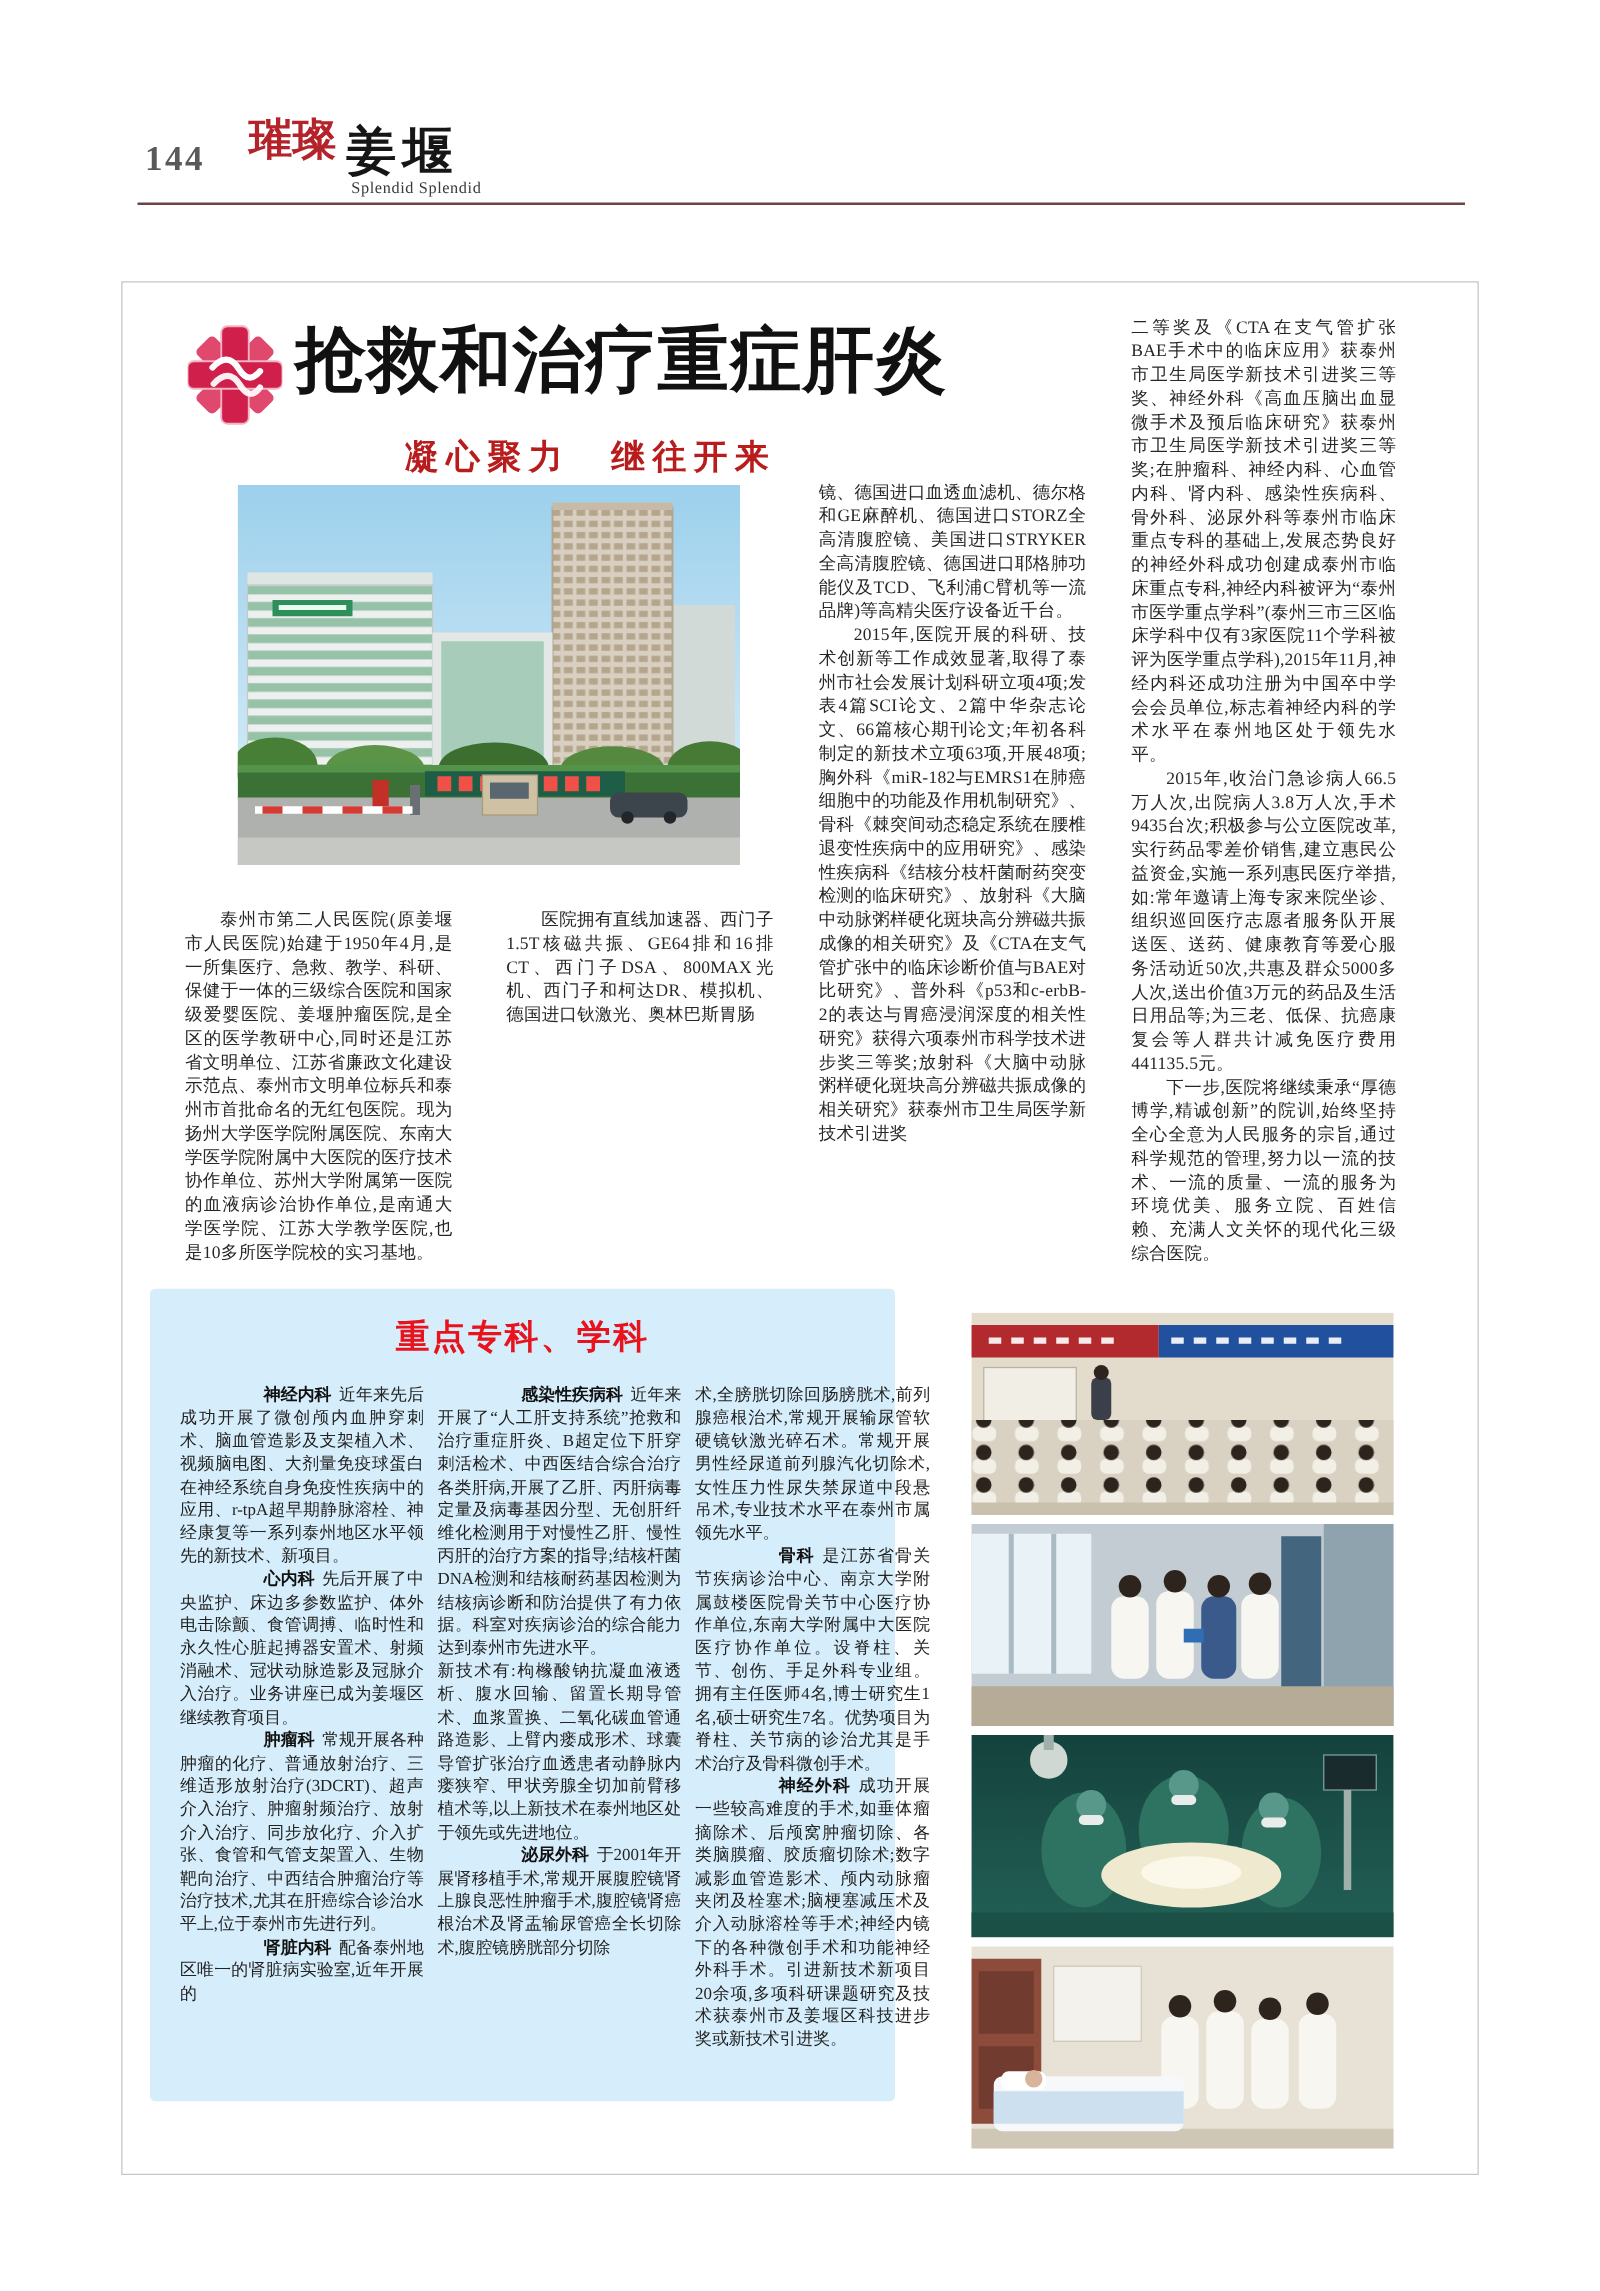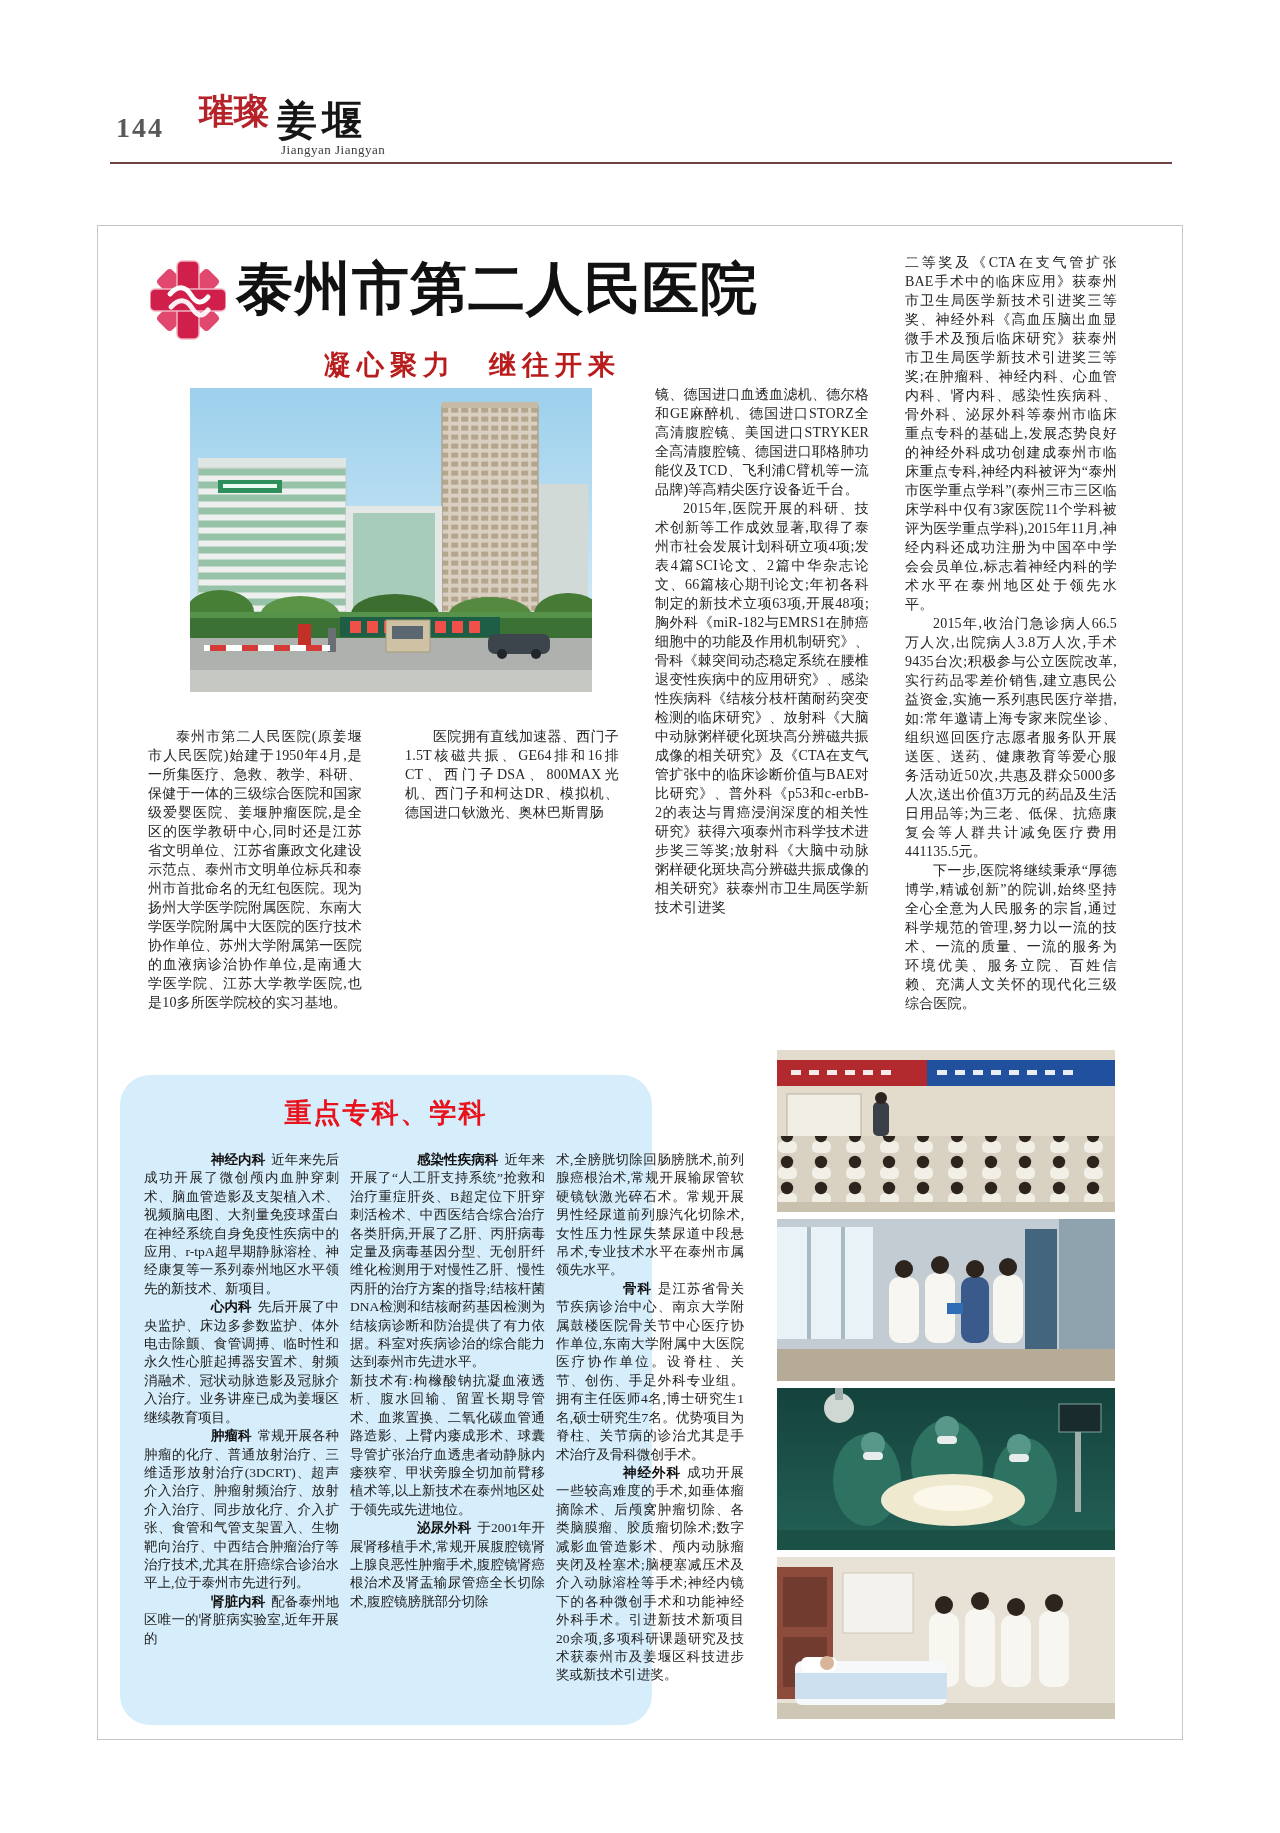--- a/index.html
+++ b/index.html
@@ -45,61 +45,61 @@
     color:var(--ink);overflow:hidden;letter-spacing:0.2px;
   }
   .col-a{left:148px;top:727px;width:214px;height:336px;}
   .col-b{left:405px;top:727px;width:214px;height:336px;}
   .col-c{left:655px;top:385px;width:214px;height:680px;}
   .col-d{left:905px;top:253px;width:212px;height:795px;}
   .para{margin:0;text-align:justify;}
   .para.indent{text-indent:2em;}
   .lead{font-family:"Liberation Sans","DejaVu Sans",sans-serif;font-weight:700;margin-right:0.45em;color:#111;margin-left:40px;}
   
-  .feature-box{left:120px;top:1075px;width:532px;height:650px;background:var(--box-bg);border-radius:30px;}
+  .feature-box{left:120px;top:1031px;width:596px;height:650px;background:var(--box-bg);border-radius:4px;}
   .box-title{
     position:absolute;left:0;right:0;top:20px;text-align:center;
     font-family:"Liberation Sans","DejaVu Sans",sans-serif;font-weight:900;
     font-size:27px;color:var(--box-title-red);letter-spacing:2px;
   }
   .box-col{
     position:absolute;top:76px;height:556px;overflow:hidden;
     font-size:13.5px;line-height:18.4px;text-align:justify;text-justify:inter-ideograph;color:#222;
   }
   .box-c1{left:24px;width:195px;}
   .box-c2{left:230px;width:195px;}
   .box-c3{left:436px;width:188px;}
 </style>
 </head>
 <body>
 
 <div class="abs mast-num">144</div>
 <div class="abs mast-red">璀璨</div>
 <div class="abs mast-black">姜堰</div>
-<div class="abs mast-en">Jiangyan Jiangyan</div>
+<div class="abs mast-en">Splendid Splendid</div>
 <div class="abs mast-rule"></div>
 
 <div class="abs frame"></div>
 
 <div class="abs logo photo">
   <svg viewBox="0 0 76 84" preserveAspectRatio="none">
     <g transform="rotate(45 38 42)" fill="#e0486e">
       <rect x="28" y="6" width="20" height="72" rx="4"></rect>
       <rect x="2" y="32" width="72" height="20" rx="4"></rect>
     </g>
     <g fill="#cf1f4a" stroke="#f0b4c4" stroke-width="1.5">
       <rect x="27" y="3" width="22" height="78" rx="5"></rect>
       <rect x="0" y="31" width="76" height="22" rx="5"></rect>
     </g>
     <path d="M20 36 q12 -13 21 1 q8 13 17 2" stroke="#ffffff" stroke-width="5" fill="none" stroke-linecap="round"></path>
     <path d="M21 49 q12 -13 21 1 q8 13 16 2" stroke="#ffffff" stroke-width="5" fill="none" stroke-linecap="round" opacity="0.92"></path>
   </svg>
 </div>
 
-<div class="abs article-title">泰州市第二人民医院</div>
+<div class="abs article-title">抢救和治疗重症肝炎</div>
 <div class="abs article-slogan">凝心聚力　继往开来</div>
 
 <div class="abs photo photo-building">
   <svg viewBox="0 0 402 304" preserveAspectRatio="none">
     <defs>
       <linearGradient id="sky" x1="0" y1="0" x2="0" y2="1">
         <stop offset="0" stop-color="#9cd0ec"></stop>
           <stop offset="1" stop-color="#e2f1fa"></stop>
       </linearGradient>
       <pattern id="win1" width="10" height="9" patternUnits="userSpaceOnUse">

